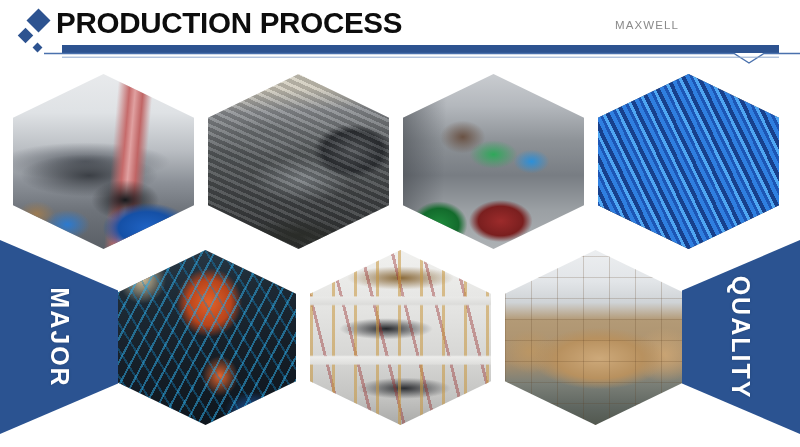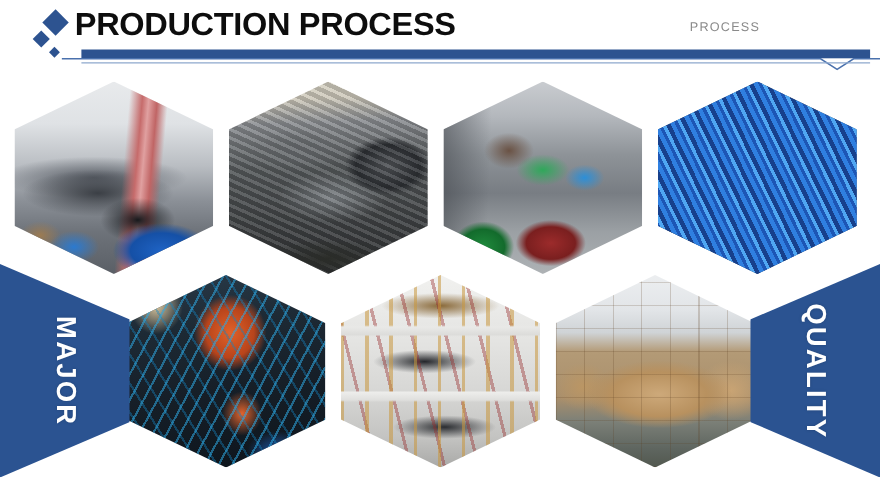--- a/index.html
+++ b/index.html
@@ -5,21 +5,21 @@
 <style>
   * { margin:0; padding:0; box-sizing:border-box; }
   html,body { background:#ffffff; }
   body {
     width:800px; height:447px; position:relative; overflow:hidden;
     font-family:"Liberation Sans","DejaVu Sans",sans-serif;
     background:#ffffff;
   }
 
   
-  #header { position:absolute; left:16px; top:0; width:700px; height:70px; }
+  #header { position:absolute; left:4px; top:0; width:700px; height:70px; }
 
   .diamond { position:absolute; background:#2d5390; transform:rotate(45deg); }
   #diamond-large  { left:26px; top:12px;  width:17px; height:17px; }
   #diamond-medium { left:16px; top:30px;  width:11px; height:11px; }
   #diamond-small  { left:30px; top:44px;  width:7px;  height:7px;  }
 
   #page-title {
     position:absolute; left:52px; top:7px;
     font-size:29px; font-weight:bold; color:#0d0d0d;
     letter-spacing:-0.3px; line-height:32px;
@@ -167,21 +167,21 @@
 <body>
 
 <div id="header">
 
   <span class="diamond" id="diamond-large"></span>
   <span class="diamond" id="diamond-medium"></span>
   <span class="diamond" id="diamond-small"></span>
 
   <div id="page-title">PRODUCTION PROCESS</div>
 
-  <div id="brand-name">PROCESS</div>
+  <div id="brand-name">MAXWELL</div>
 
   <div id="header-bar-thick"></div>
 
   <svg id="header-rule-svg" viewBox="0 0 760 14" preserveAspectRatio="none">
     <path d="M0 1.5 H690 L705 11 L720 1.5 H760" fill="none" stroke="#4a71ad" stroke-width="1.4"></path>
     <path d="M18 5.2 H735" fill="none" stroke="#8ea8cd" stroke-width="1"></path>
   </svg>
 </div>
 
 <div id="hex-stage">

